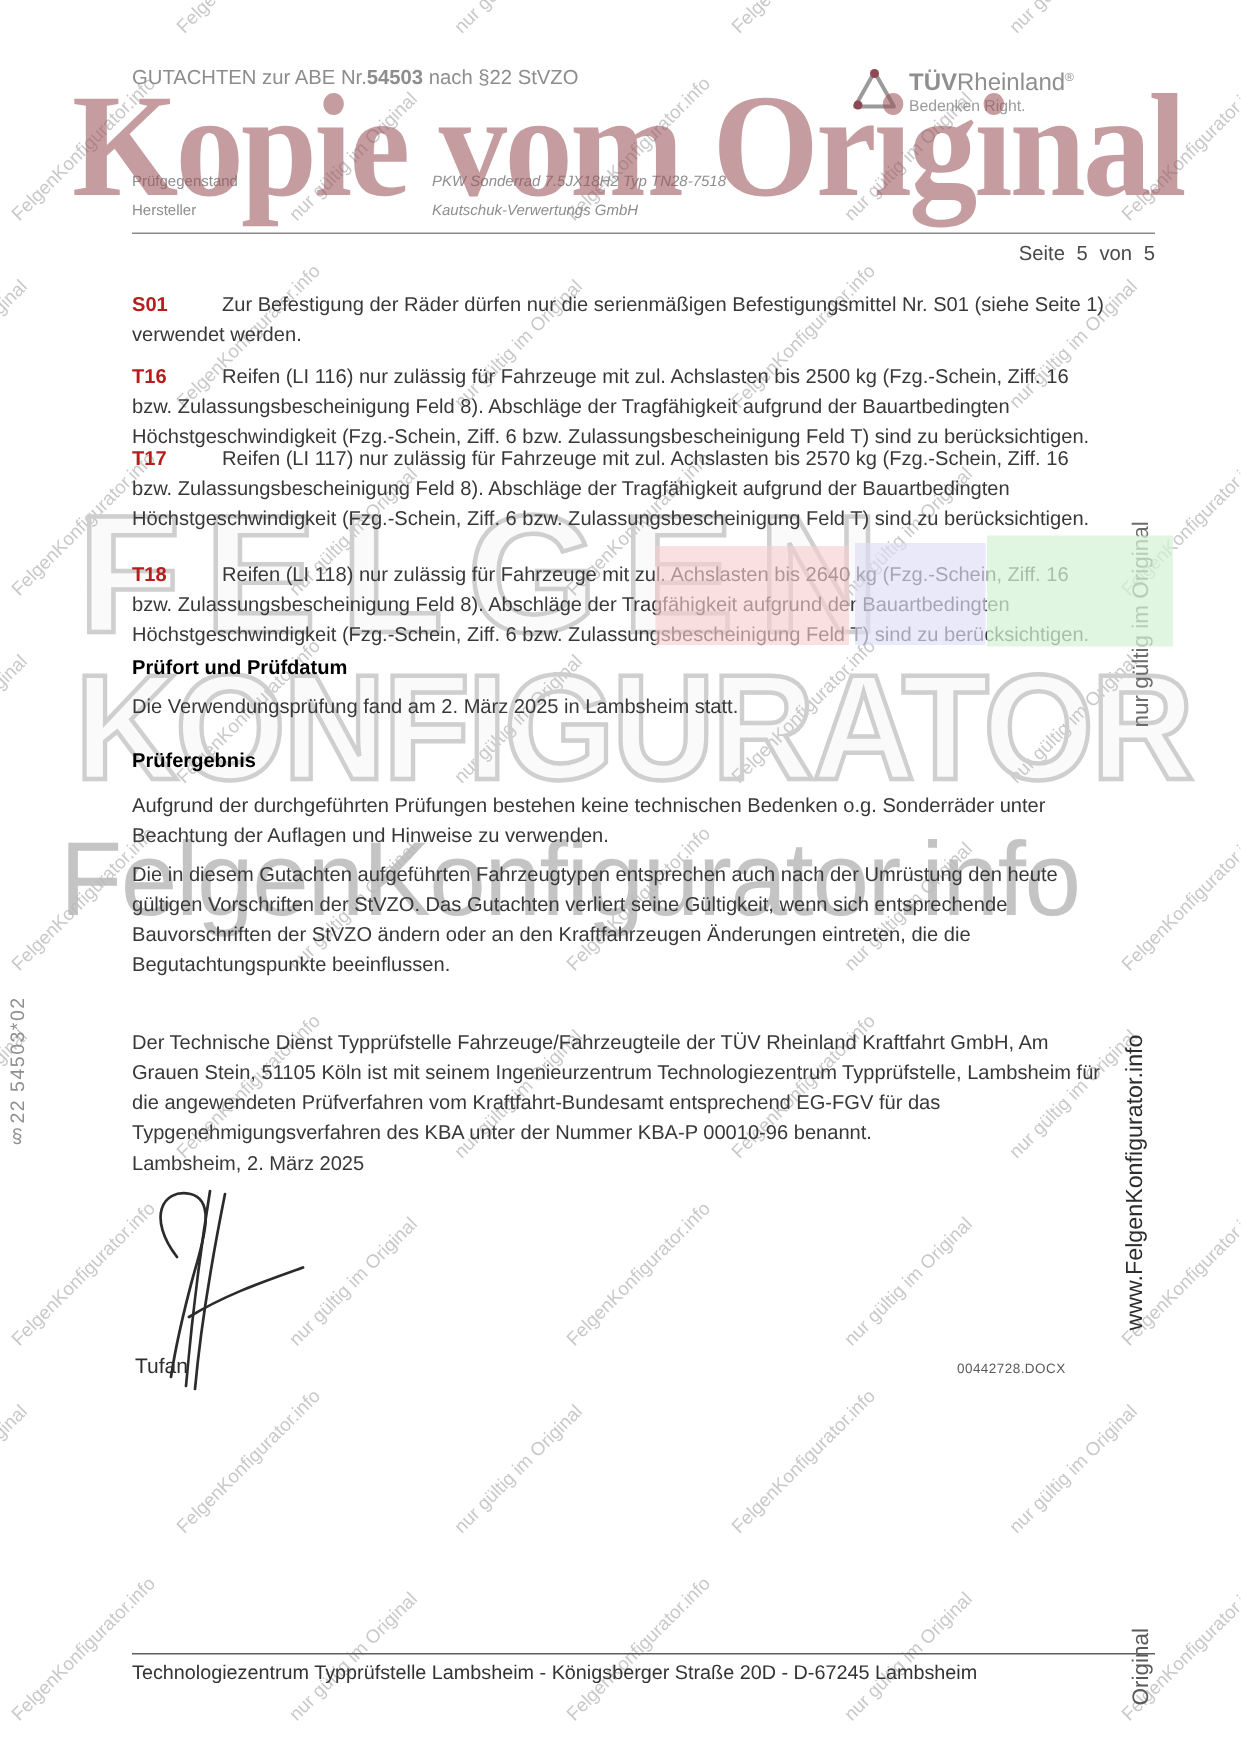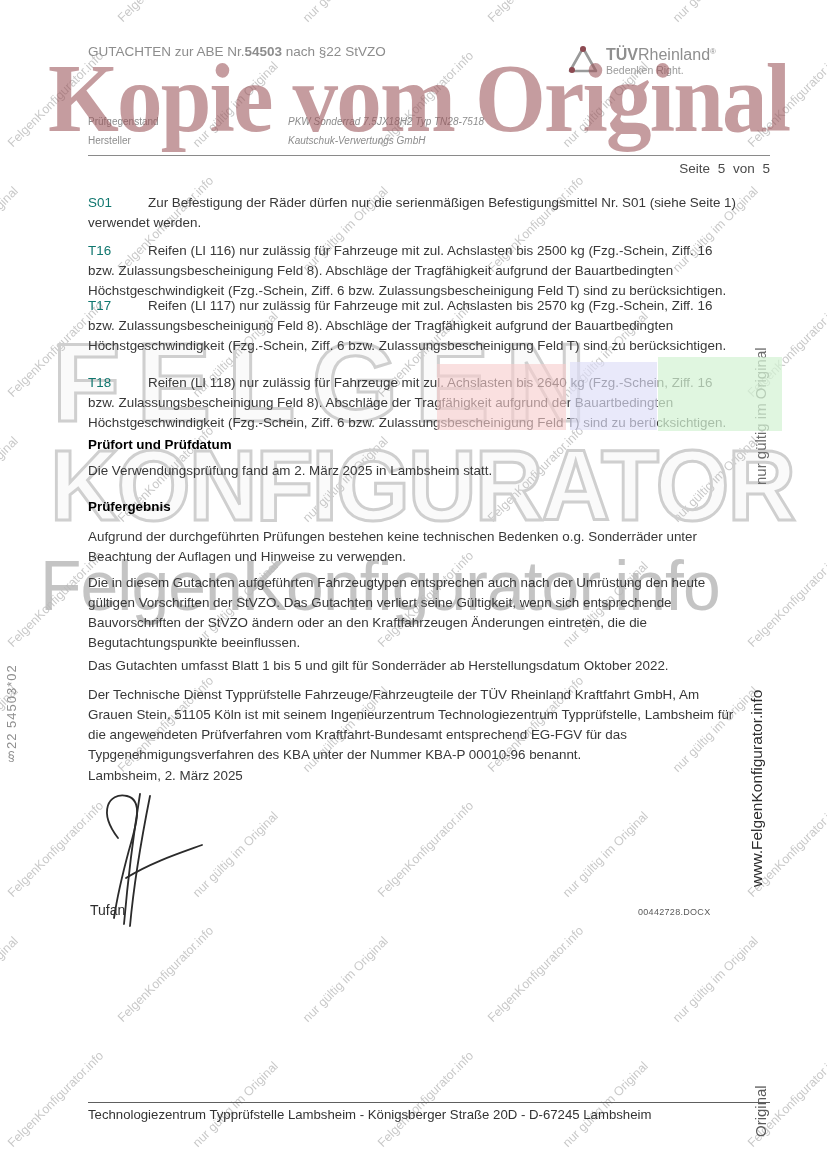--- a/index.html
+++ b/index.html
@@ -31,21 +31,21 @@
   .logo{position:absolute;left:566px;top:44px;z-index:2;display:flex;align-items:flex-start;}
   .logo-text{margin-left:6px;line-height:15px;}
   .logo-brand{font-size:16px;color:#8f8f8f;}
   .logo-brand b{font-weight:bold;}
   .logo-reg{font-size:8px;vertical-align:super;color:#8f8f8f;}
   .logo-tag{font-size:10.5px;color:#9b9b9b;margin-top:1px;}
   .rule-top{position:absolute;left:88px;right:57px;top:155px;border-top:1px solid #8a8a8a;z-index:2;}
   .page-label{position:absolute;right:57px;top:161px;z-index:2;font-size:13.5px;color:#4a4a4a;word-spacing:4px;}
   
   .blk{position:absolute;left:88px;width:692px;z-index:2;font-size:13.4px;line-height:20px;color:#383838;}
-  .note .tag{display:inline-block;width:60px;font-weight:normal;color:#0f766e;}
+  .note .tag{display:inline-block;width:60px;font-weight:bold;color:#b91c1c;}
   .note .txt{white-space:pre-line;}
   .pre{white-space:pre-line;}
   .bh{font-weight:bold;color:#000000;}
   
   .band{position:absolute;z-index:4;pointer-events:none;}
   .band-pink{left:437px;top:364px;width:129px;height:66px;background:rgba(247,205,205,0.62);}
   .band-lav{left:570px;top:362px;width:87px;height:68px;background:rgba(222,222,248,0.66);}
   .band-green{left:658px;top:357px;width:124px;height:74px;background:rgba(212,243,212,0.72);}
   
   .sig{position:absolute;left:84px;top:786px;z-index:2;}
@@ -176,21 +176,20 @@
 
   <div class="blk bh" style="top:435px">Prüfort und Prüfdatum</div>
   <div class="blk" style="top:461px">Die Verwendungsprüfung fand am 2. März 2025 in Lambsheim statt.</div>
   <div class="blk bh" style="top:497px">Prüfergebnis</div>
   <div class="blk pre" style="top:573px">Die in diesem Gutachten aufgeführten Fahrzeugtypen entsprechen auch nach der Umrüstung den heute
 gültigen Vorschriften der StVZO. Das Gutachten verliert seine Gültigkeit, wenn sich entsprechende
 Bauvorschriften der StVZO ändern oder an den Kraftfahrzeugen Änderungen eintreten, die die
 Begutachtungspunkte beeinflussen.</div>
   <div class="blk pre" style="top:527px">Aufgrund der durchgeführten Prüfungen bestehen keine technischen Bedenken o.g. Sonderräder unter
 Beachtung der Auflagen und Hinweise zu verwenden.</div>
-  <div class="blk pre" style="top:656px">Das Gutachten umfasst Blatt 1 bis 5 und gilt für Sonderräder ab Herstellungsdatum Oktober 2022.</div>
   <div class="blk pre" style="top:685px">Der Technische Dienst Typprüfstelle Fahrzeuge/Fahrzeugteile der TÜV Rheinland Kraftfahrt GmbH, Am
 Grauen Stein, 51105 Köln ist mit seinem Ingenieurzentrum Technologiezentrum Typprüfstelle, Lambsheim für
 die angewendeten Prüfverfahren vom Kraftfahrt-Bundesamt entsprechend EG-FGV für das
 Typgenehmigungsverfahren des KBA unter der Nummer KBA-P 00010-96 benannt.</div>
   <div class="blk" style="top:766px">Lambsheim, 2. März 2025</div>
 
   <svg class="sig" width="125" height="145" viewBox="0 0 125 145">
     <g fill="none" stroke="#2b2b2b" stroke-width="1.8" stroke-linecap="round">
       <path d="M34,52 C14,26 24,6 43,10 C60,14 52,40 45,64 C38,90 33,112 30,132"></path>
       <path d="M56,8 C50,45 44,92 40,138"></path>

